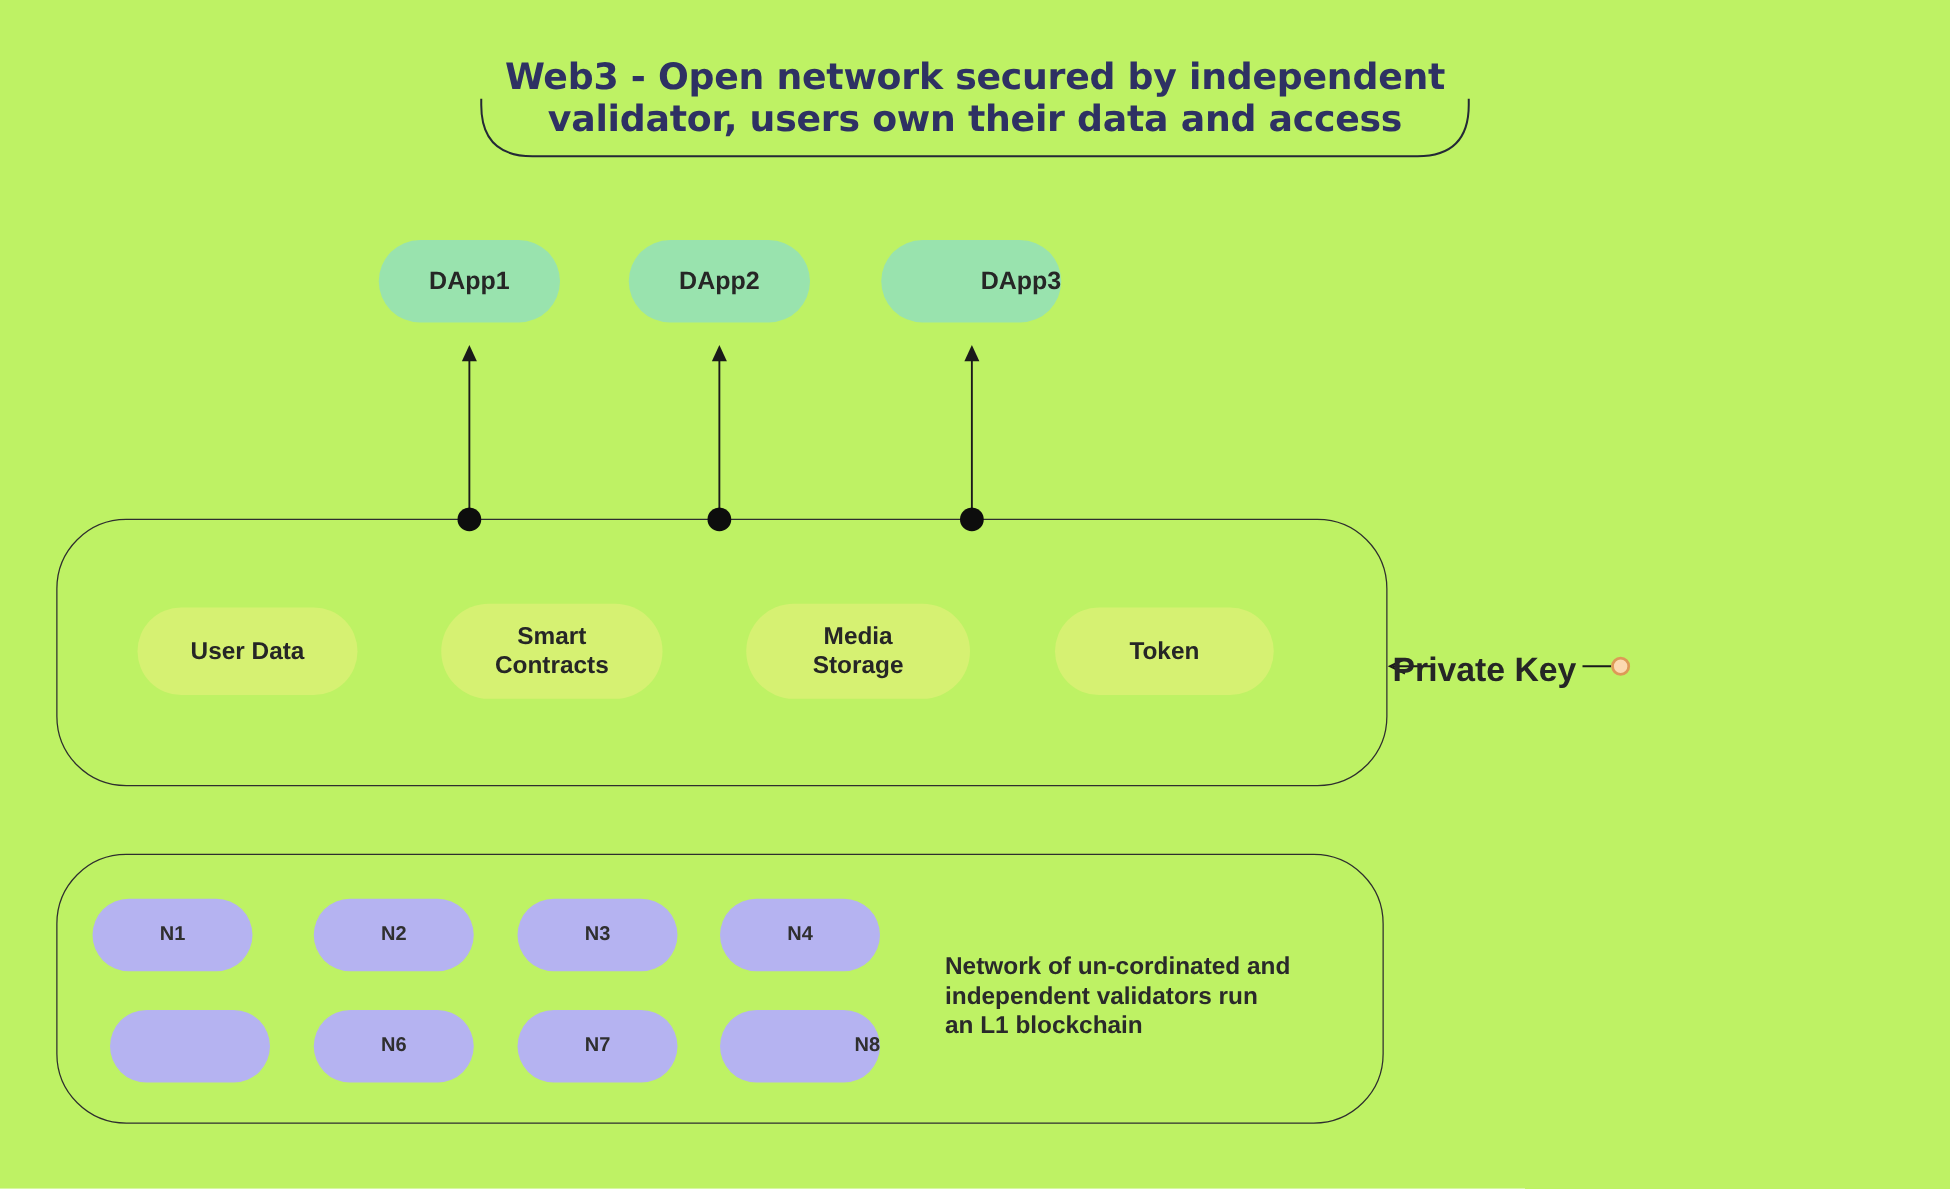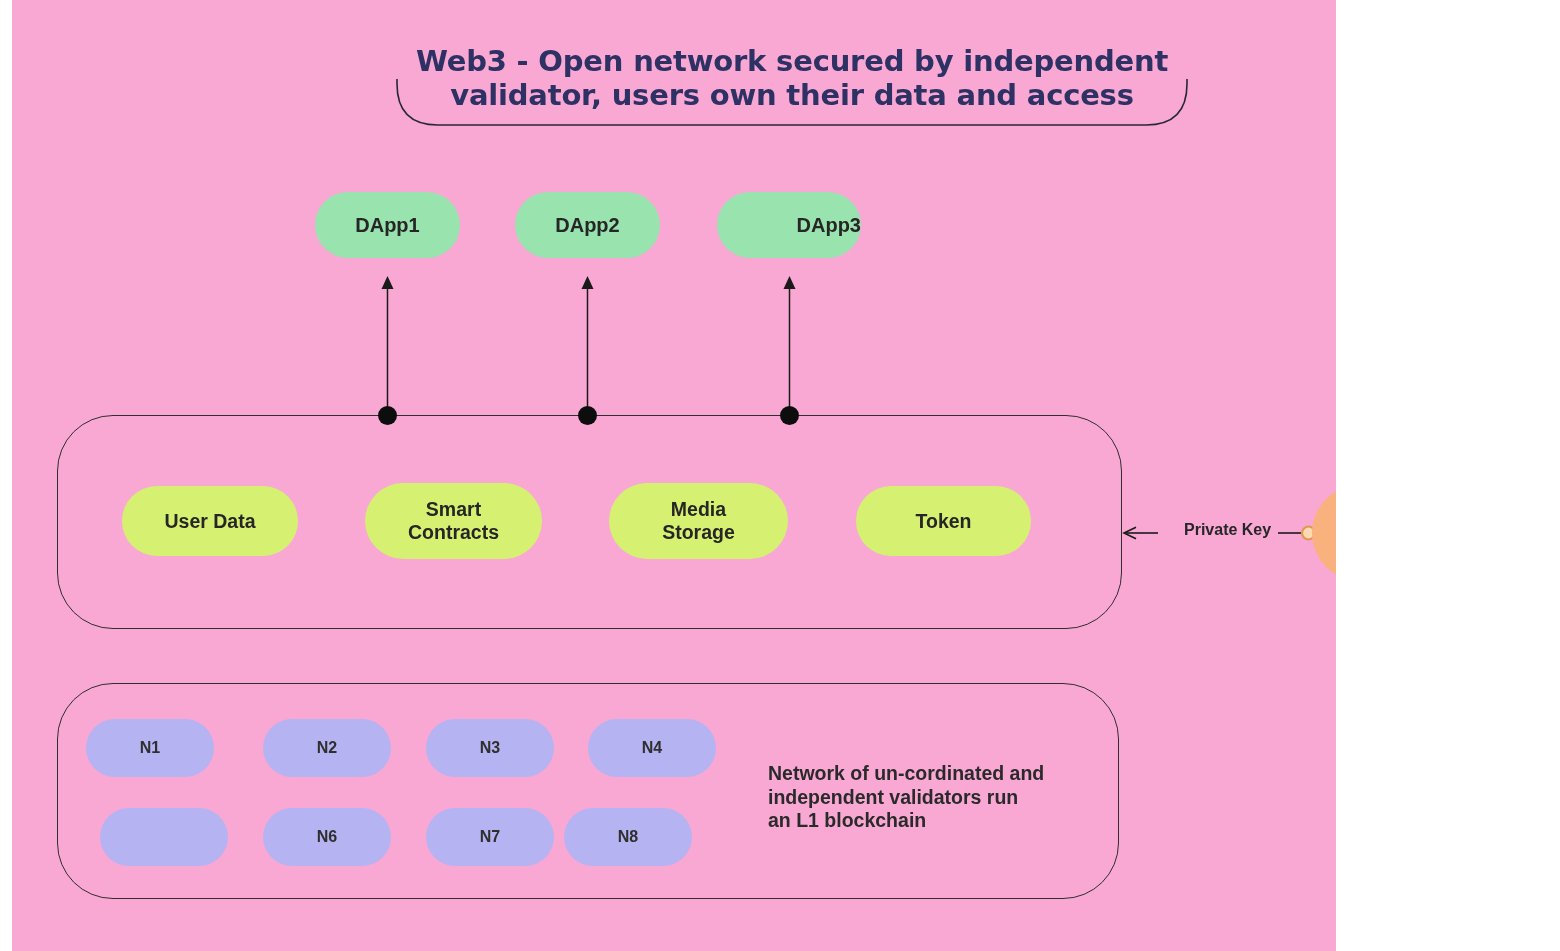--- a/index.html
+++ b/index.html
@@ -1,17 +1,17 @@
 <!DOCTYPE html>
 <html><head>
 <meta charset="utf-8">
 <style>
   html,body{margin:0;padding:0;background:#ffffff;}
-  .canvas{position:relative;width:1324px;height:951px;background:#f9a8d4;overflow:hidden;
-          font-family:"Liberation Sans",sans-serif;margin-left:12px;}
+  .canvas{position:relative;width:1560px;height:951px;background:#bef264;overflow:hidden;
+          font-family:"Liberation Sans",sans-serif;}
   .overlay{position:absolute;left:0;top:0;width:1560px;height:951px;z-index:2;pointer-events:none;}
 
   .title-text{position:absolute;left:280px;top:44px;width:1000px;text-align:center;z-index:3;
               font-family:"DejaVu Sans",sans-serif;font-weight:700;font-size:29px;line-height:34px;
               color:#2e3163;letter-spacing:-0.2px;}
 
   .pill{position:absolute;display:flex;align-items:center;justify-content:center;text-align:center;
         z-index:3;color:#262626;font-weight:700;}
   .pill.green{background:#99e3ae;border-radius:33px;font-size:20px;}
   .pill.yellow{background:#d6f172;border-radius:38px;font-size:19.5px;line-height:23px;}
@@ -27,26 +27,26 @@
   #platform-box{left:45px;top:415px;width:1063px;height:212px;}
   #validators-box{left:45px;top:683px;width:1060px;height:214px;}
 
   #pill-userdata{left:110px;top:486px;width:176px;height:70px;border-radius:35px;}
   #pill-smart{left:353px;top:483px;width:177px;height:76px;align-items:center;}
   #pill-media{left:597px;top:483px;width:179px;height:76px;}
   #pill-token{left:844px;top:486px;width:175px;height:70px;border-radius:35px;}
 
   #users-pill{left:1300px;top:485px;width:215px;height:96px;}
 
-  .private-key-label{position:absolute;left:1172px;top:521px;width:118px;z-index:3;
-                     font-size:16px;font-weight:700;color:#262626;white-space:nowrap;}
+  .private-key-label{position:absolute;left:1114px;top:521px;width:118px;z-index:3;
+                     font-size:27px;font-weight:700;color:#262626;white-space:nowrap;}
 
   .node{height:58px;width:128px;}
   #n1{left:74px;top:719px;} #n2{left:251px;top:719px;} #n3{left:414px;top:719px;} #n4{left:576px;top:719px;}
-  #n5{left:88px;top:808px;} #n6{left:251px;top:808px;text-align:right;} #n7{left:414px;top:808px;} #n8{left:552px;top:808px;}
+  #n5{left:88px;top:808px;} #n6{left:251px;top:808px;text-align:right;} #n7{left:414px;top:808px;} #n8{left:576px;top:808px;justify-content:flex-end;}
 
   .validators-desc{position:absolute;left:756px;top:762px;width:340px;z-index:3;
                    font-size:19.5px;line-height:23.5px;font-weight:700;color:#2a2a2a;}
 </style>
 </head>
 <body>
 
 <div class="canvas">
 
   <svg class="overlay" viewBox="0 0 1560 951">
@@ -114,23 +114,20 @@
   </div>
   <div class="pill yellow" id="pill-media">
     <div>
       <div>Media</div>
       <div>Storage</div>
     </div>
   </div>
 
   <div class="private-key-label">Private Key</div>
 
-  <div class="pill orange" id="users-pill">
-    <span>Users</span>
-  </div>
 
   <div class="container-box" id="validators-box"></div>
 
   <div class="pill purple node" id="n1">
     <span>N1</span>
   </div>
   <div class="pill purple node" id="n2">
     <span>N2</span>
   </div>
   <div class="pill purple node" id="n3">

